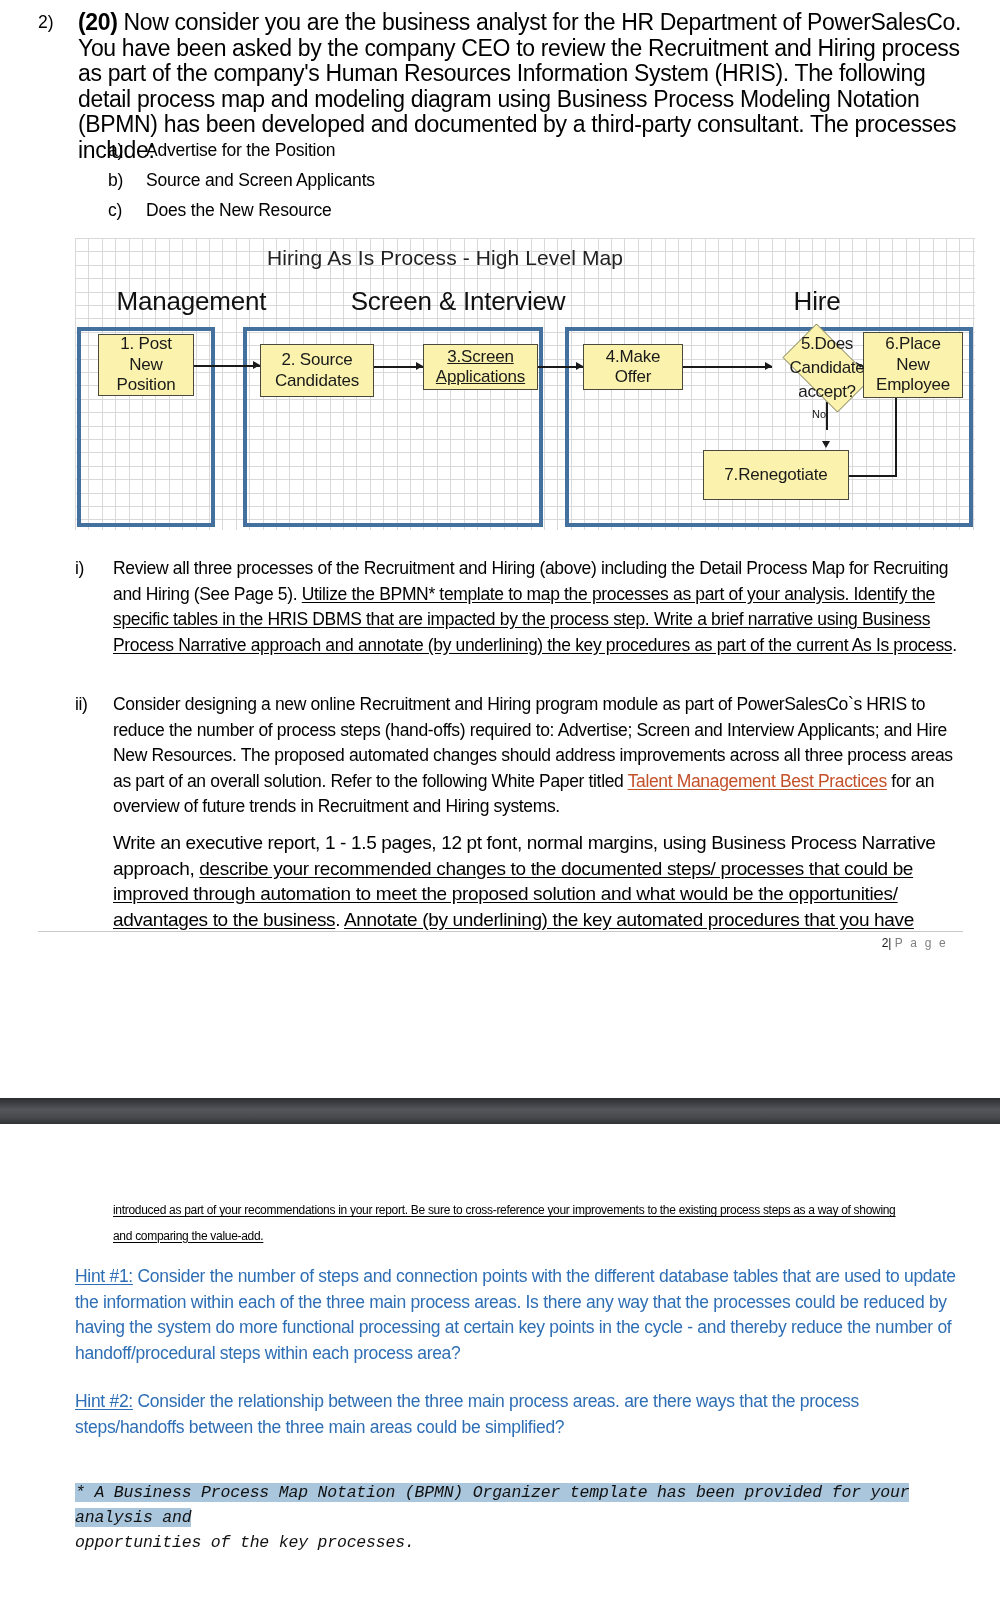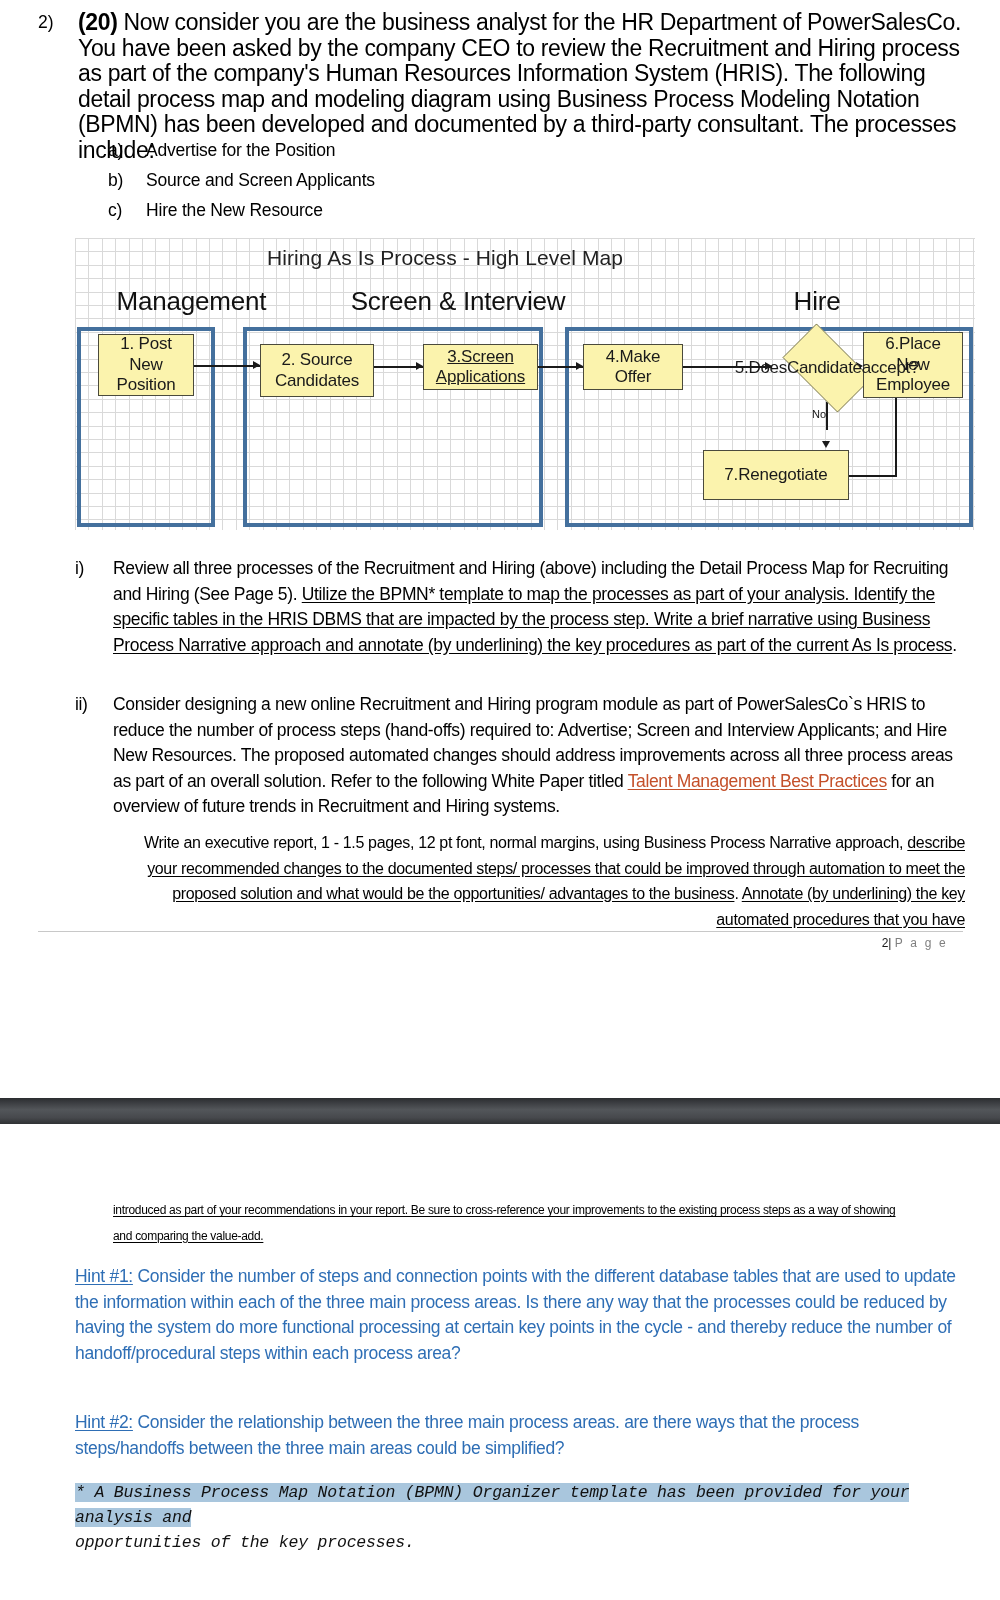--- a/index.html
+++ b/index.html
@@ -133,22 +133,23 @@
     position: absolute;
     inset: 0;
     background: #fbf3ad;
     border: 1.5px solid #4a4a3c;
     transform: rotate(45deg) scale(0.707);
   }
   .gateway .gtext {
     position: absolute;
     inset: 0;
     display: flex;
+    flex-direction: column;
     align-items: center;
-    justify-content: center;
+    justify-content: space-between;
     font-size: 17px;
     line-height: 20px;
     letter-spacing: -0.3px;
     color: #1a1a1a;
     z-index: 2;
   }
 
   .conn { position: absolute; background: #1a1a1a; }
   .conn.h { height: 1.6px; }
   .conn.v { width: 1.6px; }
@@ -186,24 +187,23 @@
   }
   .roman .mk { width: 38px; flex: 0 0 38px; }
   .roman .bd { flex: 1; }
   .r1 { top: 556px; }
   .r2 { top: 692px; }
   .para2 {
     position: absolute;
     top: 830px;
     left: 113px;
     width: 852px;
-    font-size: 16px;
+    font-size: 19px;
     line-height: 25.5px;
     letter-spacing: -0.35px;
-    text-align: right;
   }
   u.ul { text-decoration: underline; text-underline-offset: 2px; }
   .link {
     color: #c4502a;
     text-decoration: underline;
     text-underline-offset: 2px;
   }
 
   .footer-rule {
     position: absolute;
@@ -255,21 +255,21 @@
   .hint {
     position: absolute;
     left: 75px;
     width: 890px;
     color: #2e6eb5;
     font-size: 17.5px;
     line-height: 25.5px;
     letter-spacing: -0.3px;
   }
   .hint1 { top: 140px; }
-  .hint2 { top: 265px; margin-top: 21px; }
+  .hint2 { top: 265px; }
   .hint .hlabel { text-decoration: underline; text-underline-offset: 2px; }
 
   .footnote {
     position: absolute;
     top: 356px;
     left: 75px;
     width: 890px;
     font-style: italic;
     font-size: 16.5px;
     line-height: 25px;
@@ -293,21 +293,21 @@
     <div class="row">
       <span class="lbl">a)</span>
       <span>Advertise for the Position</span>
     </div>
     <div class="row">
       <span class="lbl">b)</span>
       <span>Source and Screen Applicants</span>
     </div>
     <div class="row">
       <span class="lbl">c)</span>
-      <span>Hire the New Resource</span>
+      <span>Does the New Resource</span>
     </div>
   </div>
 
   <div class="diagram">
 
     <div class="diagram-title">Hiring As Is Process -  High Level Map</div>
 
     <div class="lane-title t1">Management</div>
     <div class="lane-title t3">Hire</div>
     <div class="lane-title t2">Screen &amp; Interview</div>

